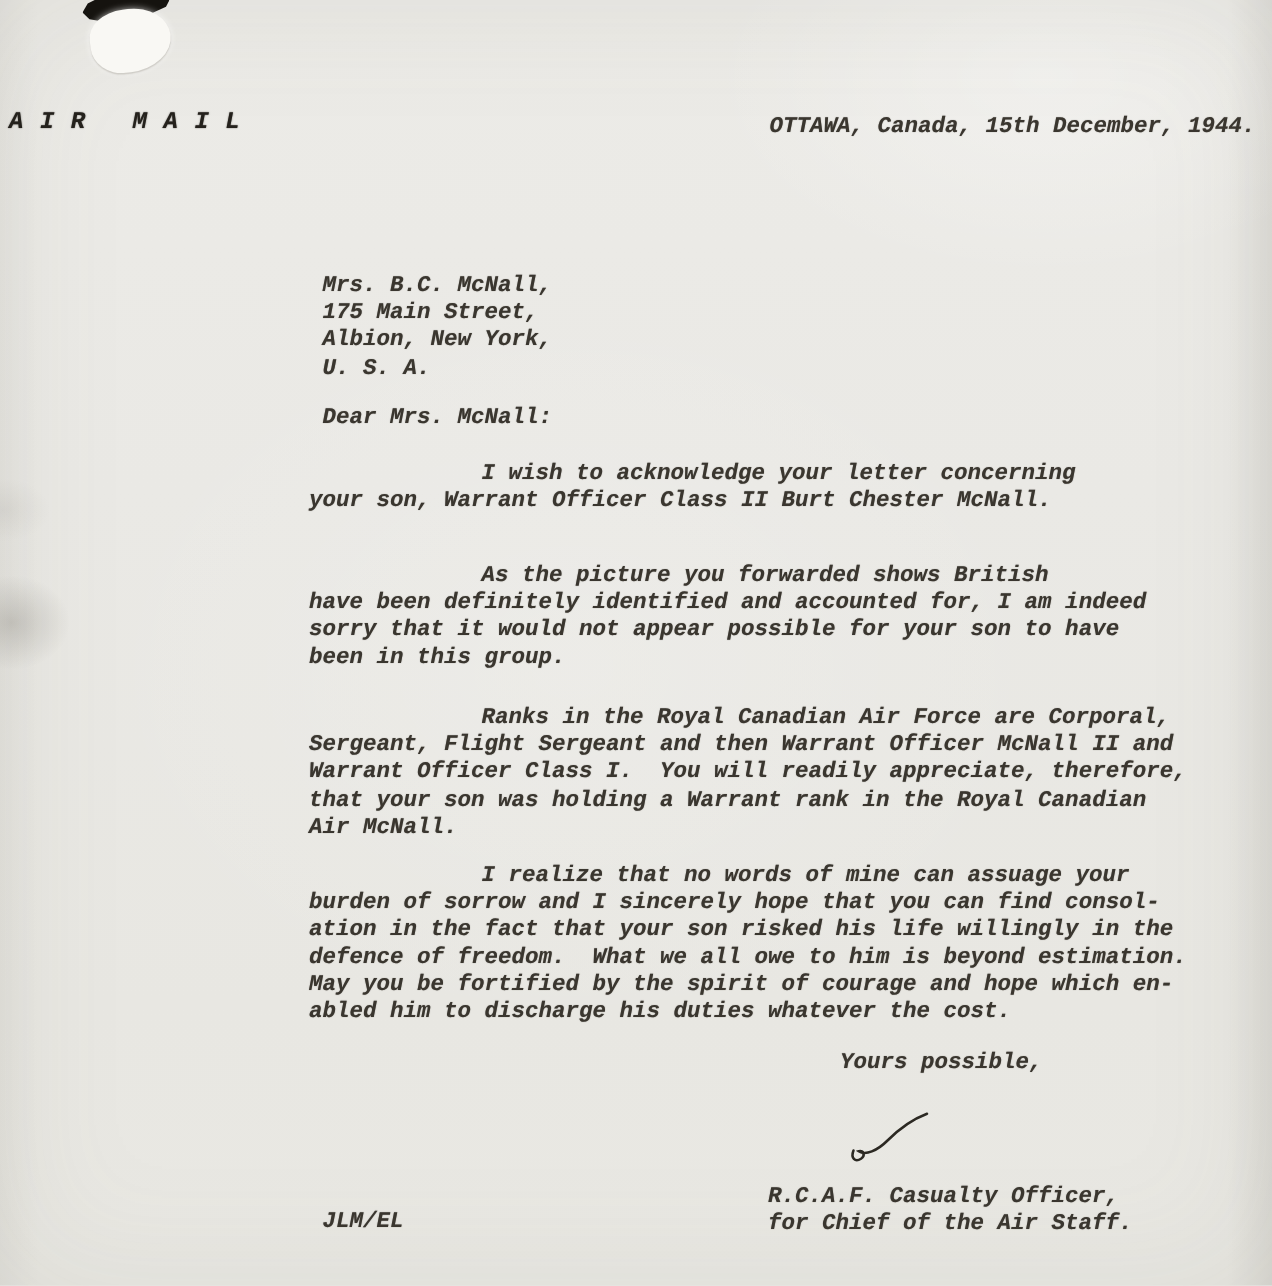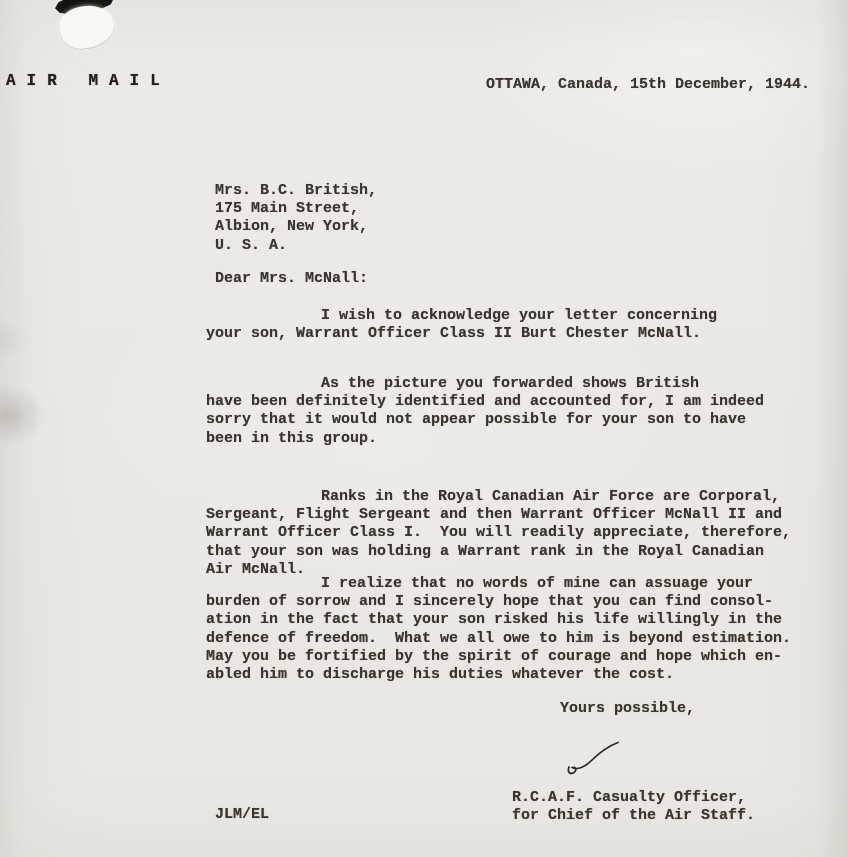--- a/index.html
+++ b/index.html
@@ -11,39 +11,40 @@
   .page{
     position:relative;width:848px;height:857px;
     background-image:
       radial-gradient(ellipse 55px 45px at 8px 415px, rgba(125,121,113,0.30), transparent 70%),
       radial-gradient(ellipse 45px 30px at 2px 340px, rgba(140,136,128,0.12), transparent 70%),
       radial-gradient(ellipse 300px 180px at 82% 6%, rgba(255,255,255,0.30), transparent 75%),
       radial-gradient(ellipse 420px 320px at 45% 52%, rgba(255,255,255,0.14), transparent 80%),
       linear-gradient(90deg, rgba(120,115,108,0.06) 0%, transparent 3%, transparent 96.5%, rgba(120,115,108,0.12) 100%),
       linear-gradient(180deg, #ecebe7 0%, #eae9e5 38%, #e8e7e2 78%, #e9e8e3 100%);
     box-shadow: inset 0 0 90px rgba(108,103,93,0.10);
+    font-style: italic;
   }
   .type{
     color:#3a362f;
     font-size:15px;line-height:18.2px;
     font-weight:bold;
     text-shadow:0 0 0.7px rgba(58,54,47,0.55);
   }
   .line{white-space:pre;}
   .para{position:absolute;left:206px;width:620px;}
   .para .line:first-child{padding-left:115px;}
   .stamp{
     position:absolute;left:6px;top:72px;
     font-size:16px;letter-spacing:11px;font-weight:bold;
     color:#24211c;text-shadow:0 0 1px rgba(30,27,22,0.7);
   }
-  .dateline{position:absolute;left:486px;top:76px;}
+  .dateline{position:absolute;left:513px;top:76px;}
   .recipient{position:absolute;left:215px;top:182px;}
   .salutation{position:absolute;left:215px;top:270px;}
-  .p1{top:307px;} .p2{top:363px;margin-top:12px;} .p3{top:488px;} .p4{top:575px;}
+  .p1{top:307px;} .p2{top:363px;margin-top:12px;} .p3{top:470px;} .p4{top:575px;}
   .closing{position:absolute;left:560px;top:700px;}
   .signature{position:absolute;left:560px;top:741px;}
   .signoff{position:absolute;left:512px;top:789px;}
   .initials{position:absolute;left:215px;top:806px;}
   .black-mark{
     position:absolute;left:55px;top:0;width:58px;height:15px;
     background:#15130f;
     clip-path:polygon(0% 55%,6% 15%,14% 0%,100% 0%,96% 30%,70% 75%,30% 100%,8% 85%);
   }
   .torn-patch{
@@ -61,21 +62,21 @@
 <div class="page">
 
   <div class="black-mark"></div>
   <div class="torn-patch"></div>
 
   <div class="stamp">AIR MAIL</div>
 
   <div class="dateline type">OTTAWA, Canada, 15th December, 1944.</div>
 
   <div class="recipient type">
-      <div class="line">Mrs. B.C. British,</div>
+      <div class="line">Mrs. B.C. McNall,</div>
       <div class="line">175 Main Street,</div>
       <div class="line">Albion, New York,</div>
       <div class="line">U. S. A.</div>
     </div>
 
   <div class="salutation type">Dear Mrs. McNall:</div>
 
   <div class="para p1 type">
       <div class="line">I wish to acknowledge your letter concerning</div>
       <div class="line">your son, Warrant Officer Class II Burt Chester McNall.</div>

